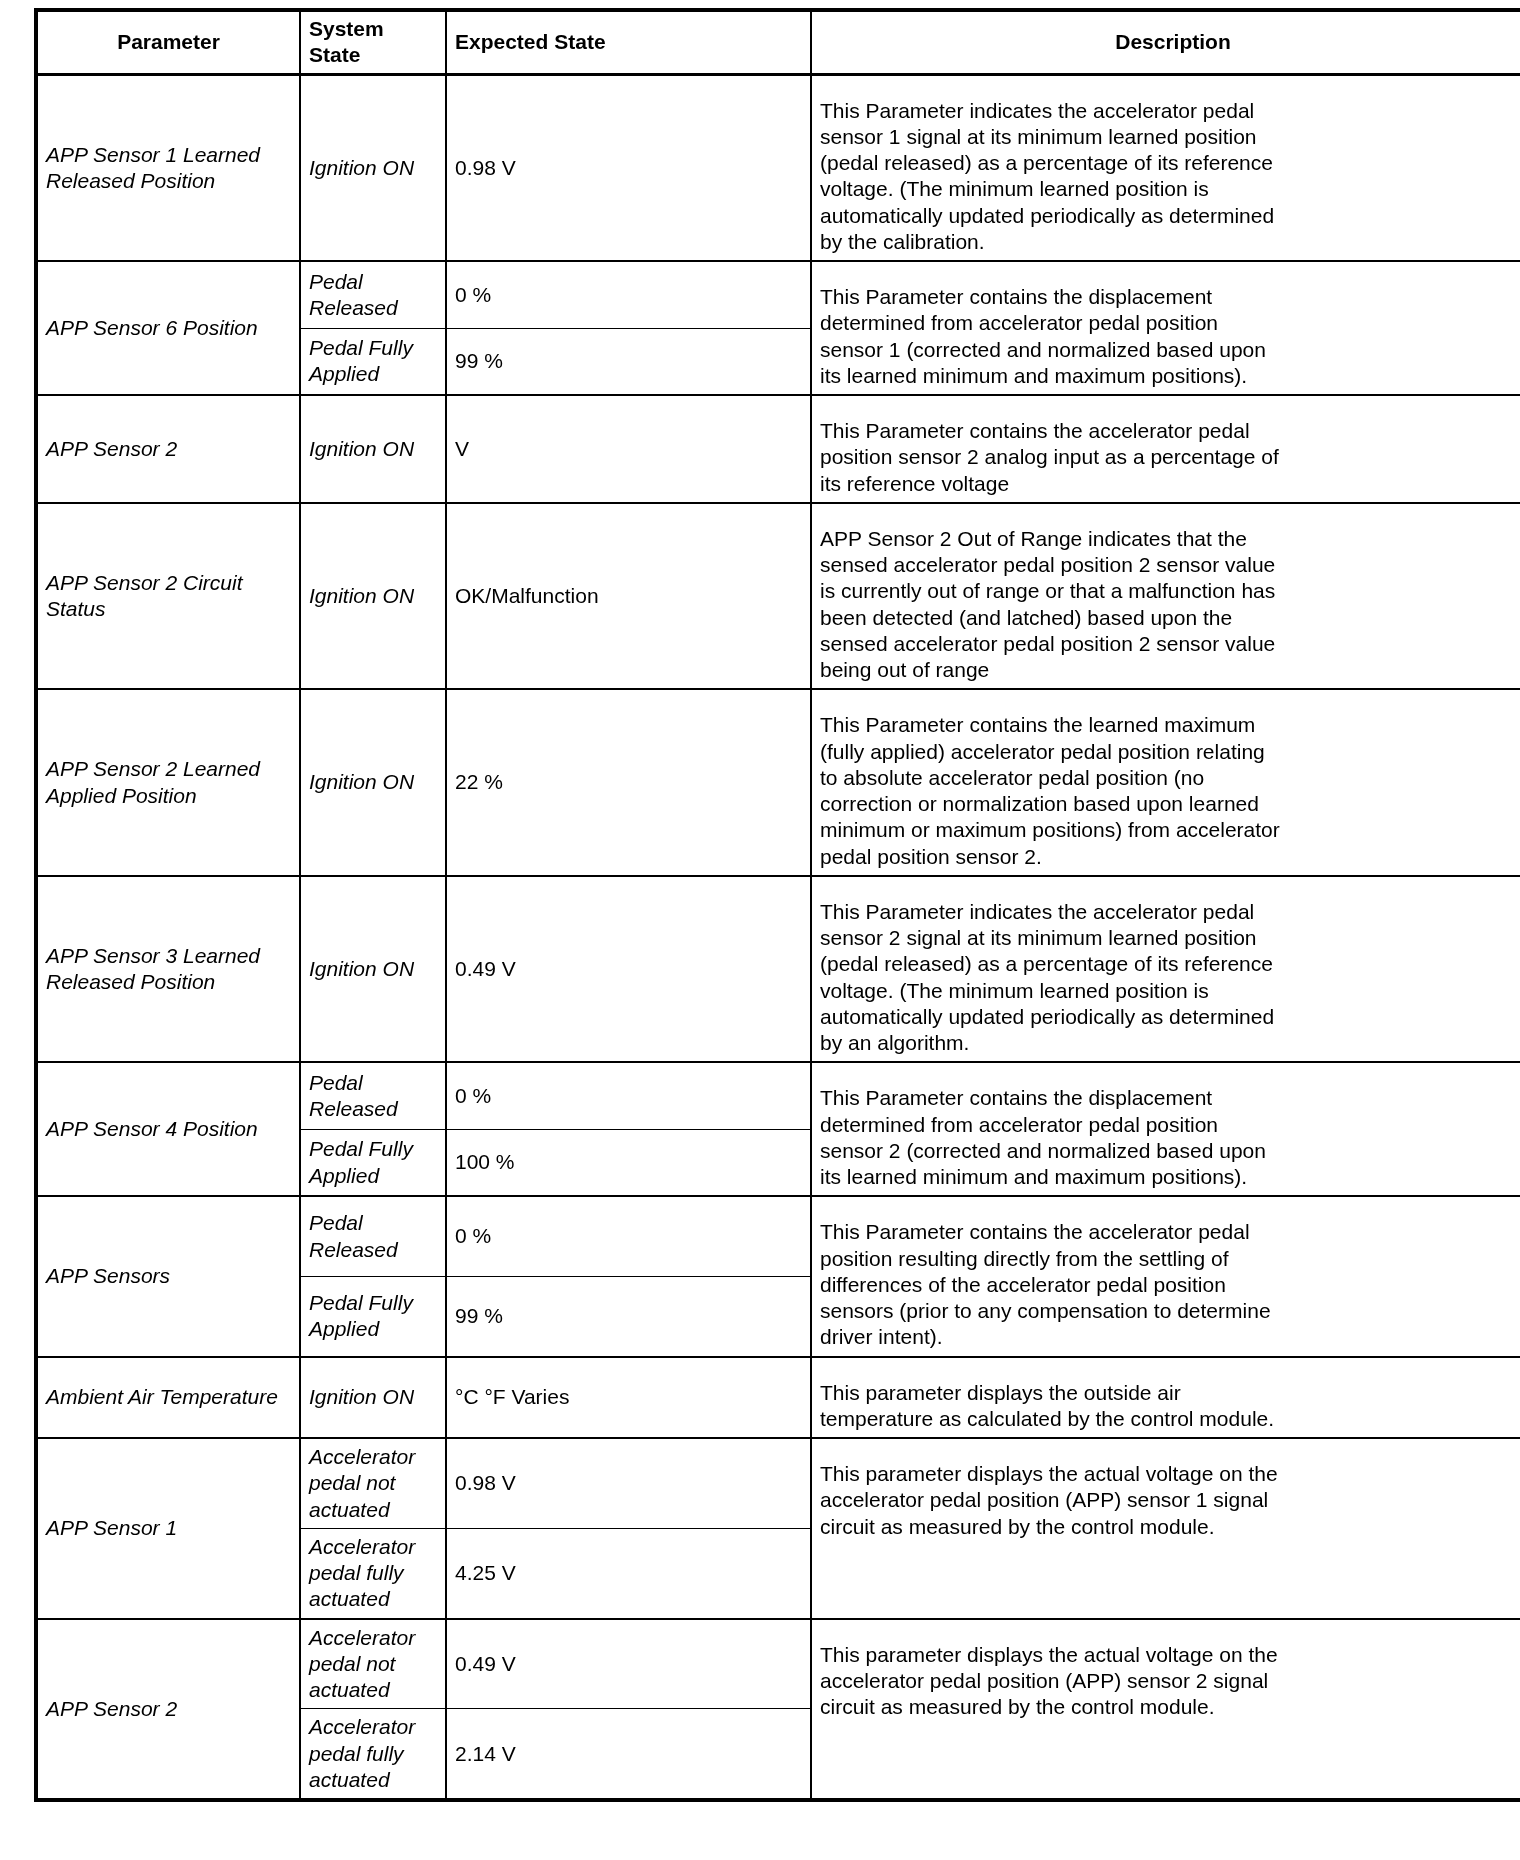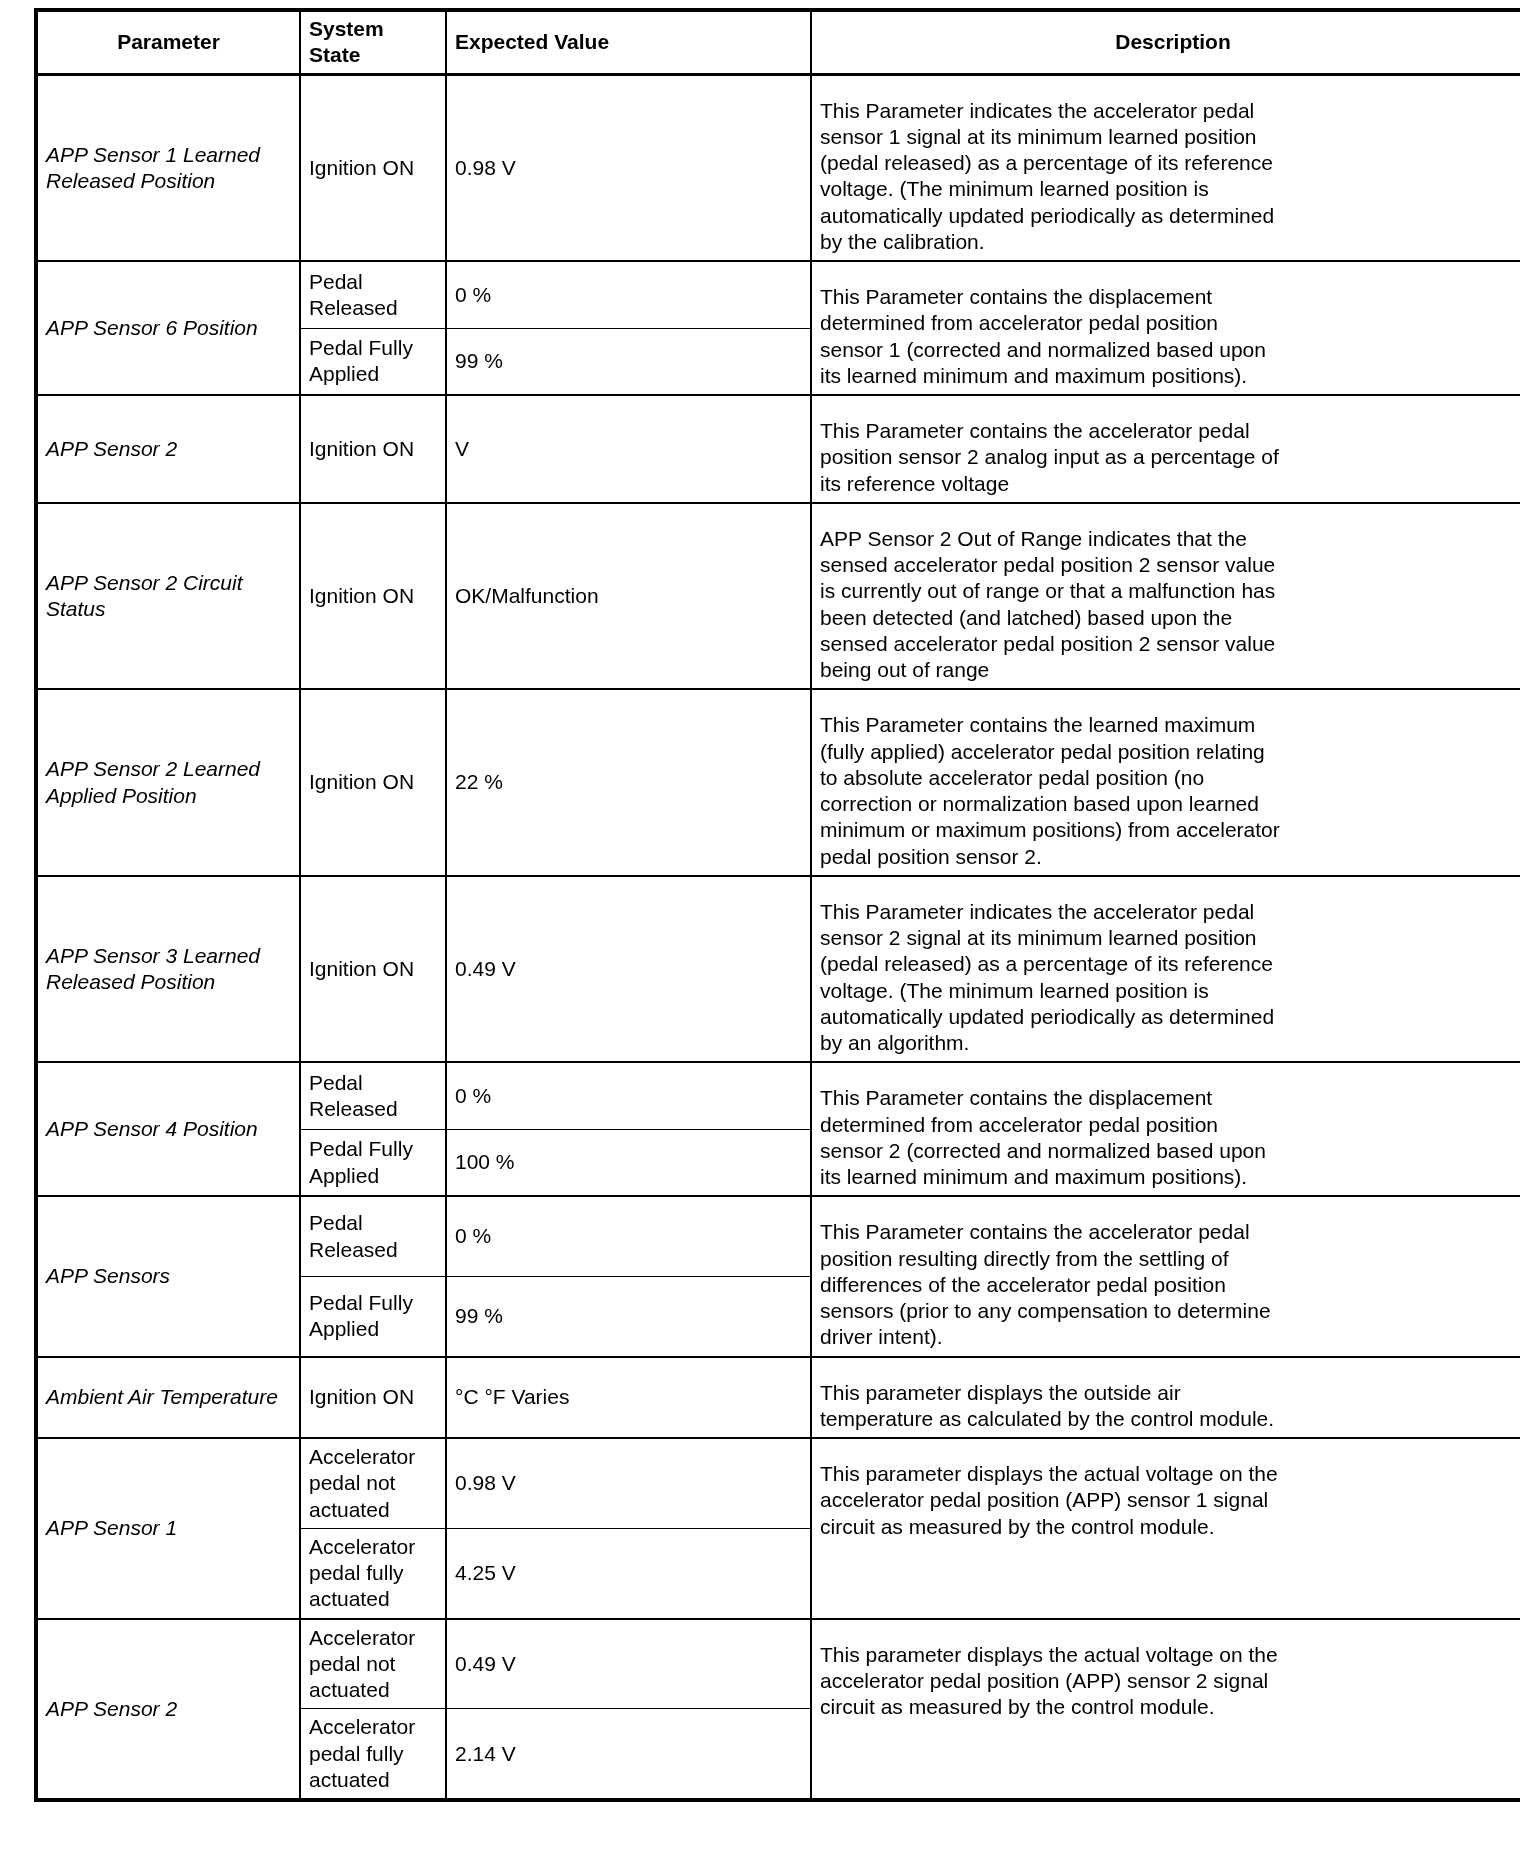--- a/index.html
+++ b/index.html
@@ -38,21 +38,21 @@
   thead th {
     font-weight: bold;
     height: 38px;
     border-bottom-width: 3px;
     padding: 4px 8px;
   }
   th.h-param, th.h-desc { text-align: center; }
   th.h-state, th.h-value { text-align: left; }
 
   td.col-param { vertical-align: middle; padding-right: 10px; font-style: italic; }
-  td.col-state { vertical-align: middle; }
+  td.col-state { vertical-align: middle; font-style: italic; }
   td.col-value { vertical-align: middle; }
   td.col-desc  {
     vertical-align: top;
     padding-top: 22px;
     padding-right: 248px;   
   }
 
   
   td.thin-bottom { border-bottom-width: 1px; }
   td.thin-top    { border-top-width: 1px; }
@@ -65,21 +65,21 @@
     <colgroup>
       <col class="c-param">
       <col class="c-state">
       <col class="c-value">
       <col class="c-desc">
     </colgroup>
     <thead>
       <tr>
         <th class="h-param">Parameter</th>
         <th class="h-state">System State</th>
-        <th class="h-value">Expected Value</th>
+        <th class="h-value">Expected State</th>
         <th class="h-desc">Description</th>
       </tr>
     </thead>
     <tbody>
         <tr>
           <td class="col-param" rowspan="1">APP Sensor 1 Learned Released Position</td>
           <td class="col-state">Ignition ON</td>
           <td class="col-value">0.98 V</td>
           <td class="col-desc" rowspan="1">This Parameter indicates the accelerator pedal sensor 1 signal at its minimum learned position (pedal released) as a percentage of its reference voltage. (The minimum learned position is automatically updated periodically as determined by the calibration.</td>
         </tr>

